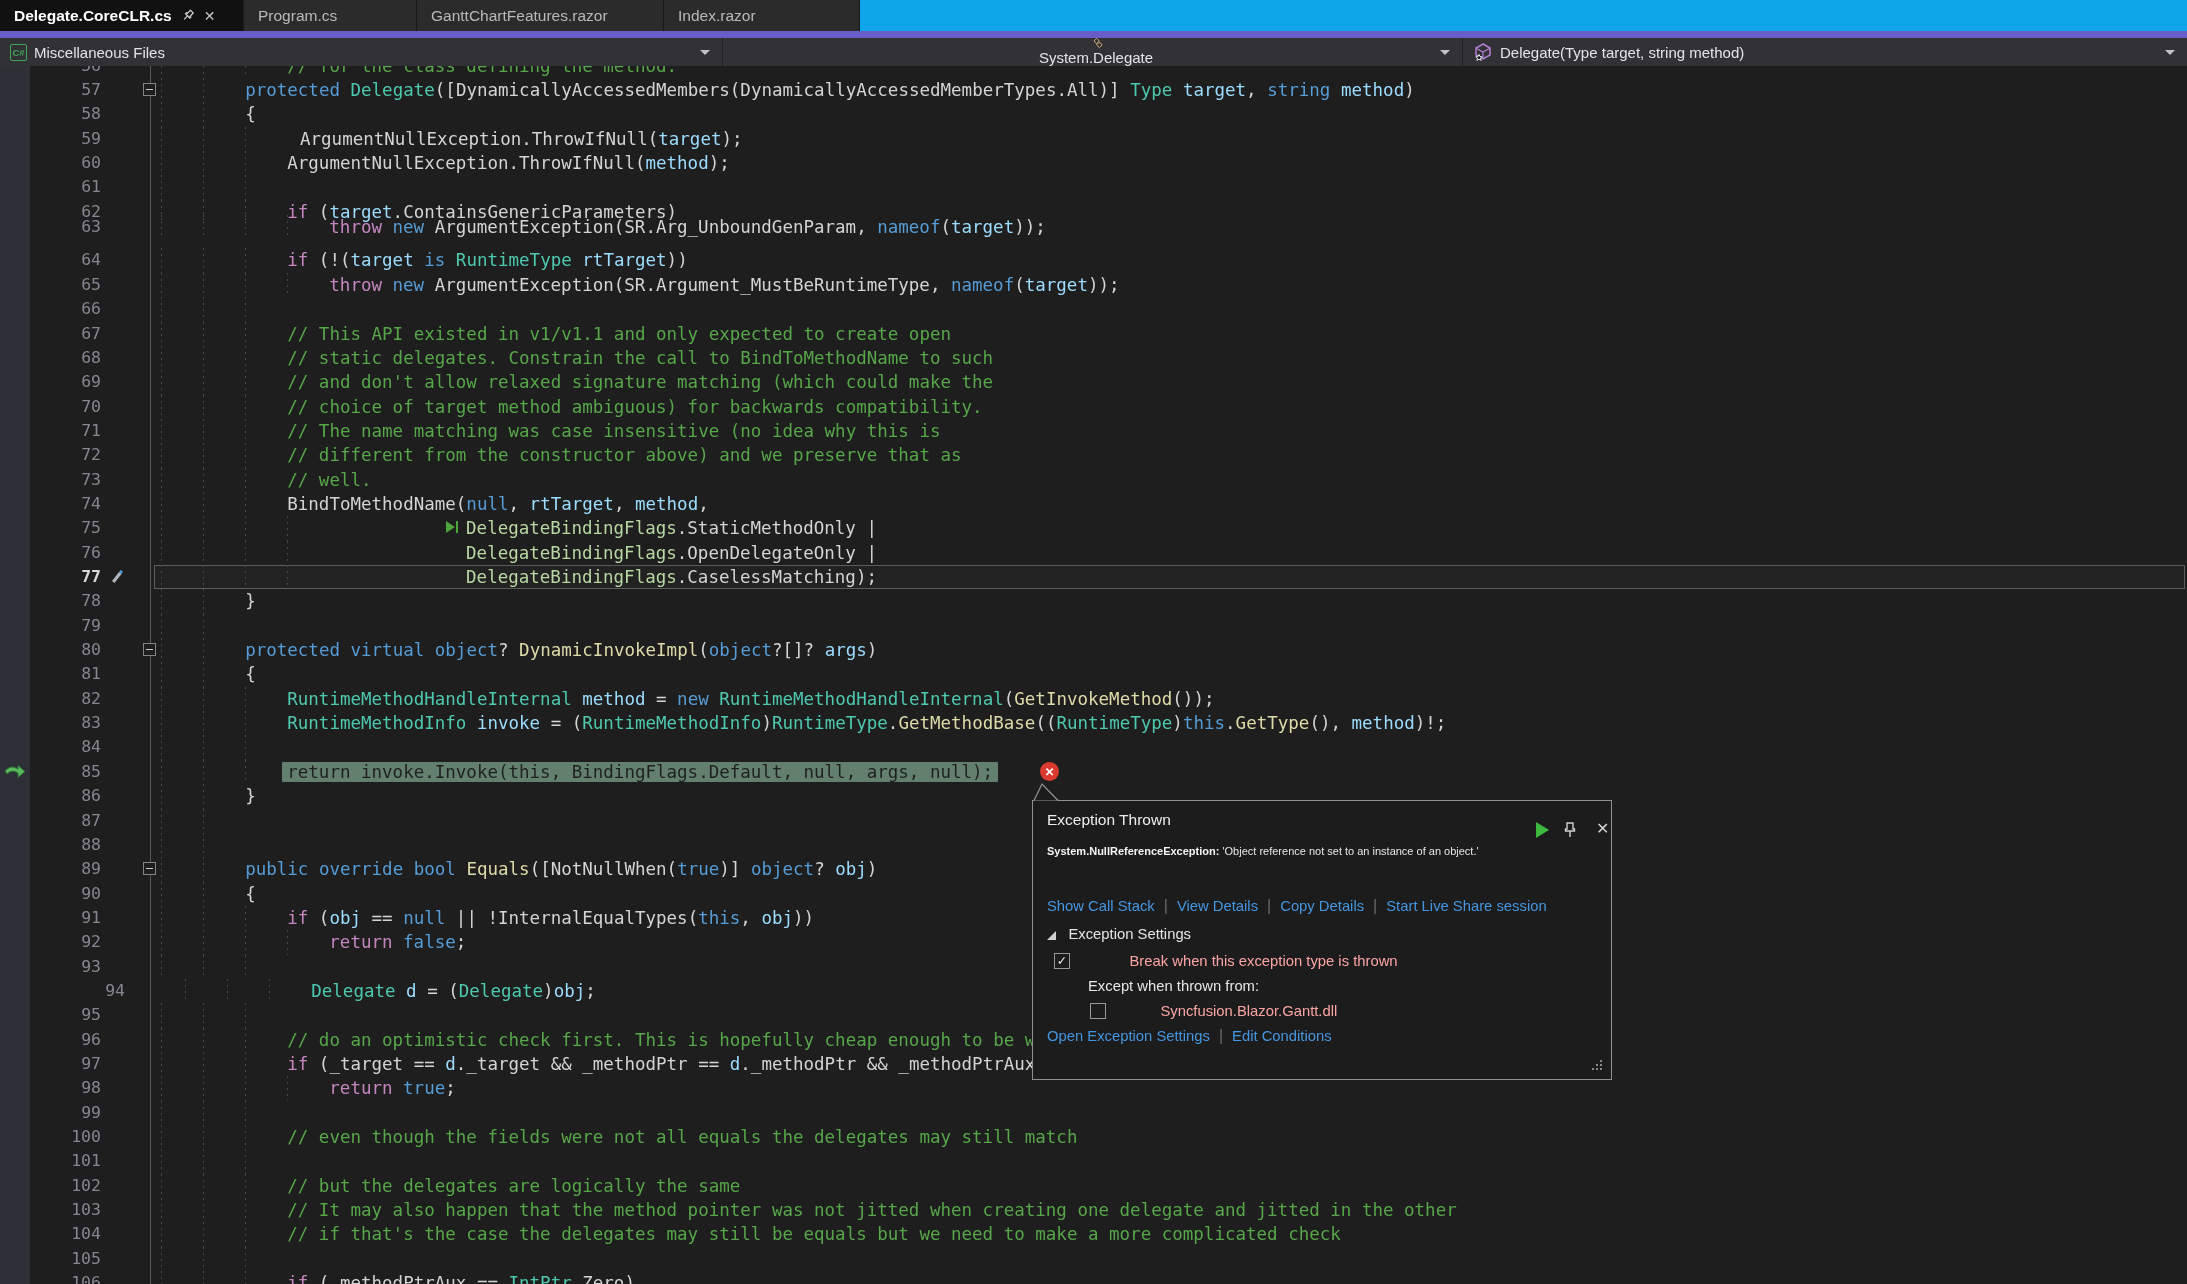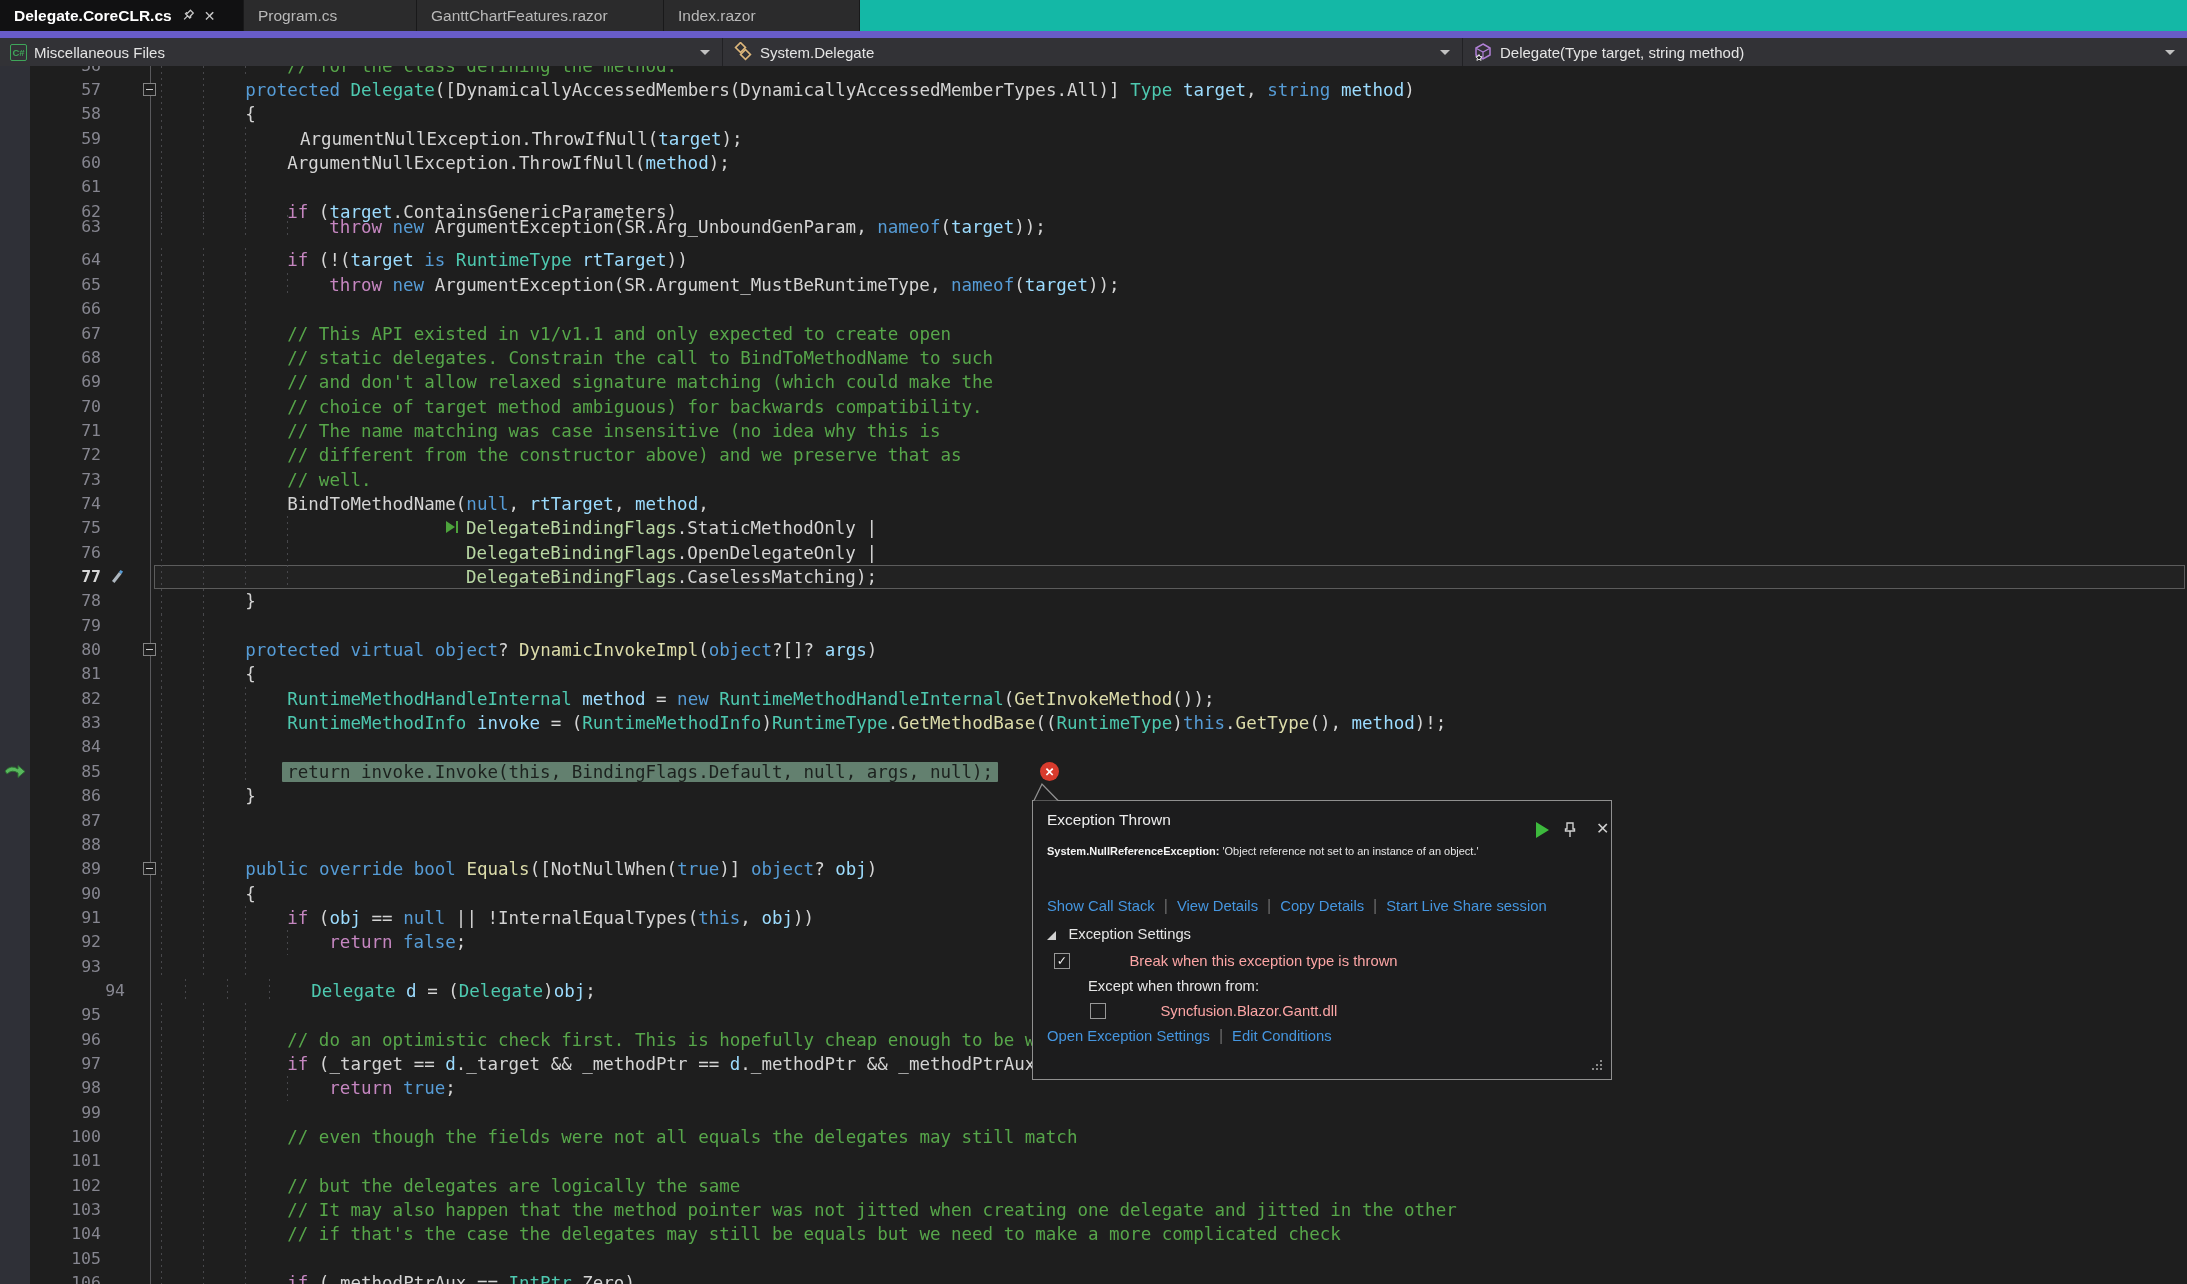--- a/index.html
+++ b/index.html
@@ -1,19 +1,19 @@
 <!DOCTYPE html>
 <html><head>
 <meta charset="utf-8">
 <style>
   html,body{margin:0;padding:0;background:#1E1E1E;}
   body{width:2187px;height:1284px;position:relative;overflow:hidden;
        font-family:"Liberation Sans",sans-serif;-webkit-font-smoothing:antialiased;}
   
-  #tabstrip{position:absolute;left:0;top:0;width:2187px;height:31px;background:#14b8a6;display:flex;}
+  #tabstrip{position:absolute;left:0;top:0;width:2187px;height:31px;background:#0ea5e9;display:flex;}
   .tab{height:31px;display:flex;align-items:center;padding:0 14px;box-sizing:border-box;
        background:#2B2B2C;color:#B9B9B9;font-size:15.5px;border-right:1px solid #19191A;gap:10px;}
   .tab.active{background:#111112;color:#FFFFFF;font-weight:bold;}
   .tab .ticon{display:inline-flex;color:#C8C8C8;font-weight:normal;}
   #accentbar{position:absolute;left:0;top:31px;width:2187px;height:7px;}
   
   #navbar{position:absolute;left:0;top:38px;width:2187px;height:28px;background:#323236;display:flex;}
   .navsec{display:flex;align-items:center;height:28px;box-sizing:border-box;border-right:1px solid #212124;position:relative;}
   .navsec .nlabel{color:#E4E4E4;font-size:15px;margin-left:7px;white-space:nowrap;}
   .caret{position:absolute;right:12px;top:12px;width:0;height:0;border-left:5px solid transparent;
@@ -95,21 +95,21 @@
     </div>
   </div>
 <div id="accentbar" style="background: rgb(104, 92, 200);"></div>
 
 <div id="navbar">
   <div class="navsec" style="width:723px;">
     <span class="csbox">C#</span>
     <span class="nlabel">Miscellaneous Files</span>
     <span class="caret"></span>
   </div>
-  <div class="navsec" style="width:740px;">
+  <div class="navsec" style="width:740px;flex-direction:column;">
     <svg width="20" height="20" viewBox="0 0 20 20" style="margin-left:10px;">
       <rect x="4" y="2" width="7" height="7" transform="rotate(45 7.5 5.5)" fill="none" stroke="#DCB67A" stroke-width="1.6"></rect>
       <rect x="9" y="9" width="7" height="7" transform="rotate(45 12.5 12.5)" fill="none" stroke="#DCB67A" stroke-width="1.6"></rect>
     </svg>
     <span class="nlabel">System.Delegate</span>
     <span class="caret"></span>
   </div>
   <div class="navsec" style="width:724px;border-right:none;">
     <svg width="20" height="20" viewBox="0 0 20 20" style="margin-left:10px;">
       <path d="M10 2 L17 6 L17 13 L10 17 L3 13 L3 6 Z" fill="none" stroke="#B180D7" stroke-width="1.5"></path>

